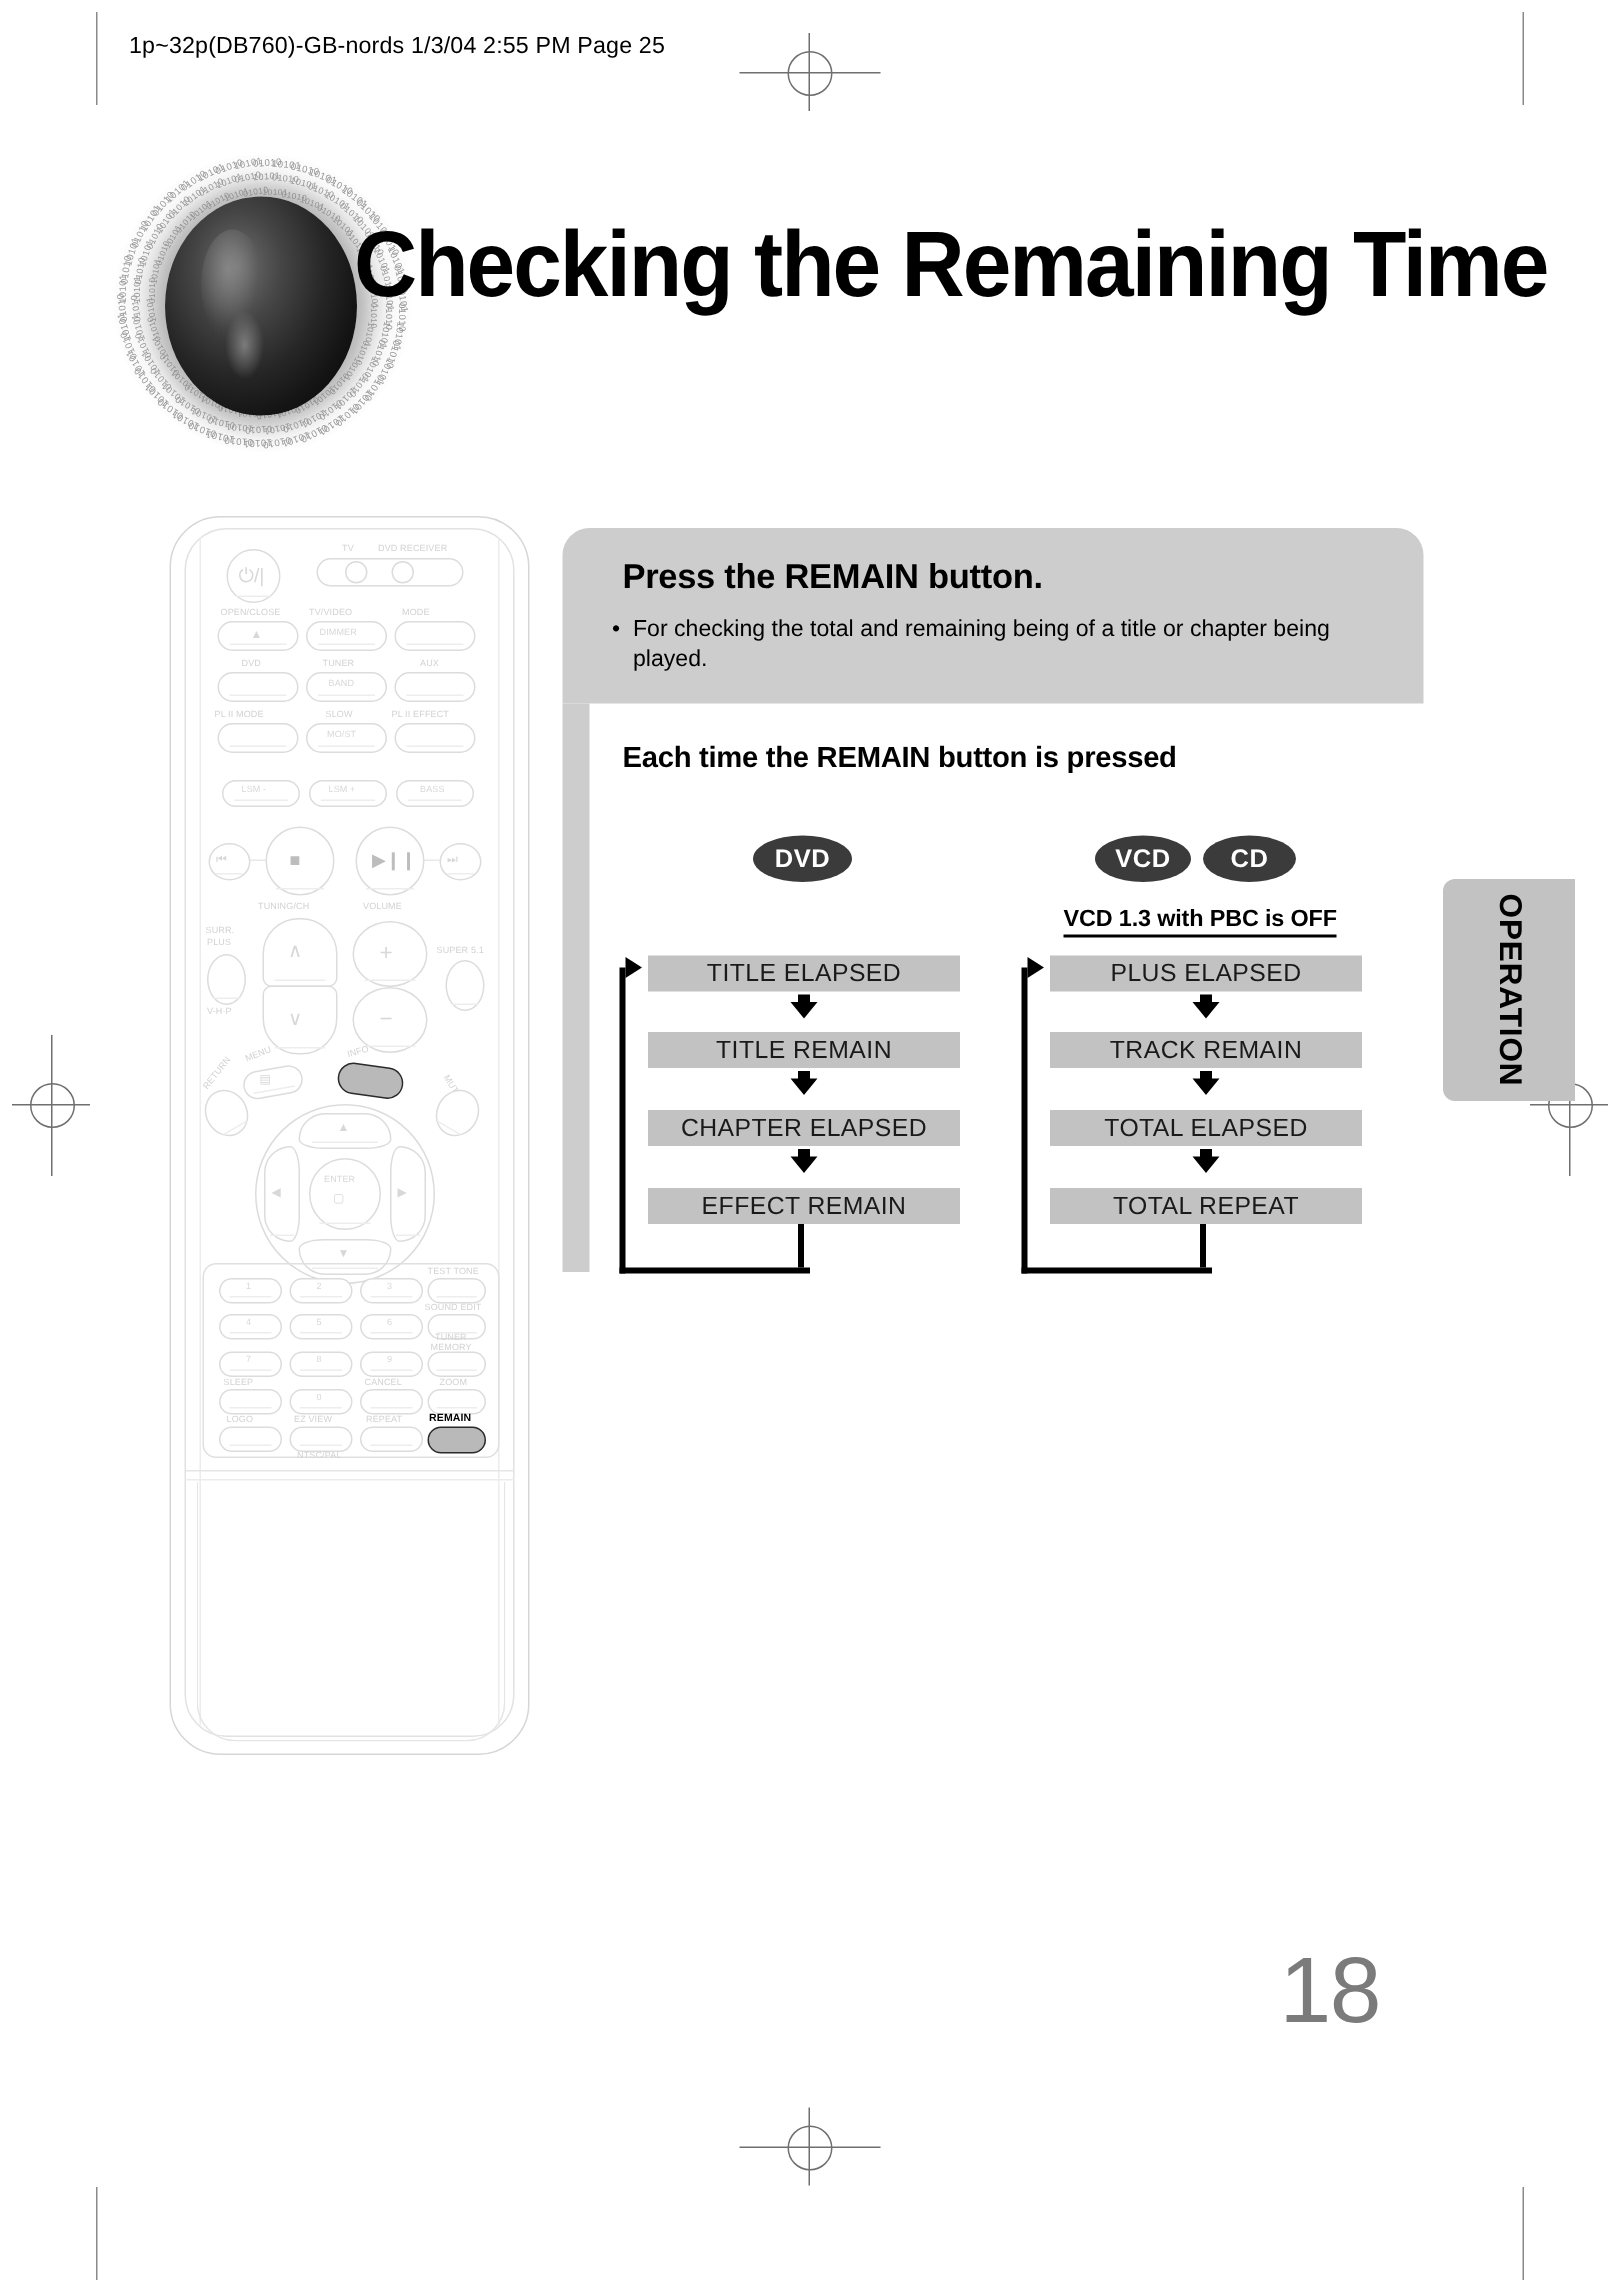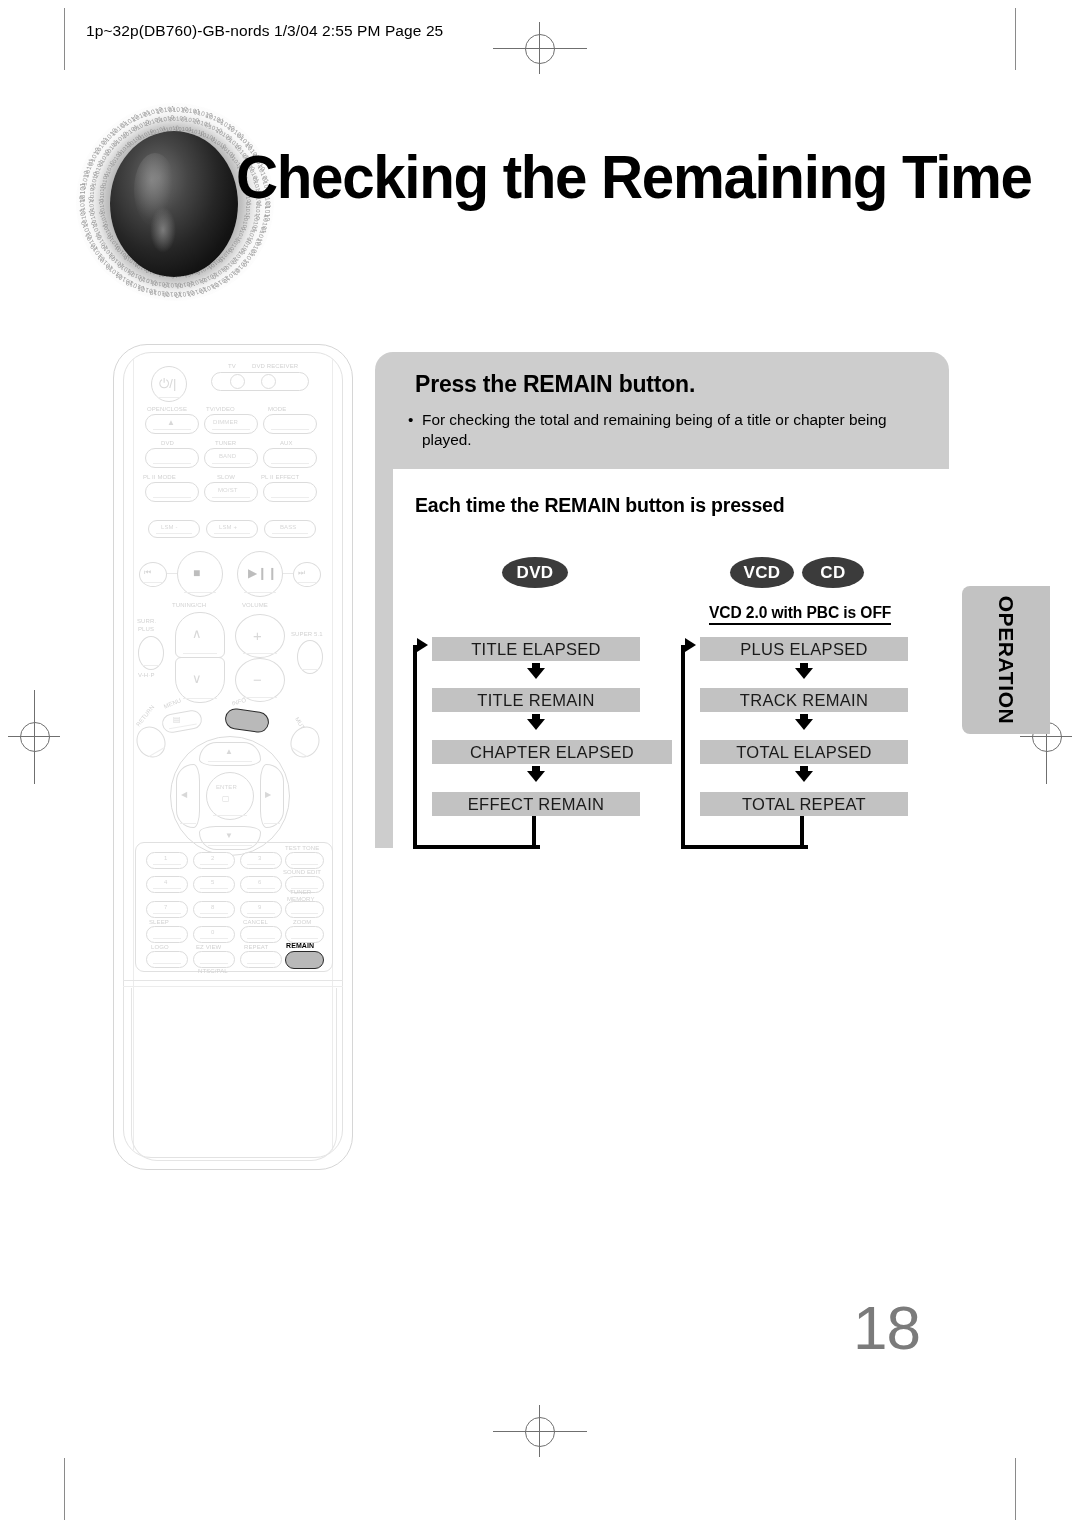--- a/index.html
+++ b/index.html
@@ -307,27 +307,27 @@
 <div class="panel-b">
   <span class="bullet">•</span>
   <span class="btext">For checking the total and remaining being of a title or chapter being played.</span>
 </div>
 
 <div class="subhead">Each time the REMAIN button is pressed</div>
 
 <div class="badge badge-dvd">DVD</div>
 <div class="badge badge-vcd">VCD</div>
 <div class="badge badge-cd">CD</div>
-<div class="pbcnote">VCD 2.0 with PBC is OFF</div>
+<div class="pbcnote">VCD 1.3 with PBC is OFF</div>
 
 <div class="flowbox" style="left:432px;top:637px;width:208px;">TITLE ELAPSED</div>
 <div class="dnarrow" style="left:527px;top:663px;"></div>
 <div class="flowbox" style="left:432px;top:688px;width:208px;">TITLE REMAIN</div>
 <div class="dnarrow" style="left:527px;top:714px;"></div>
-<div class="flowbox" style="left:432px;top:740px;width:240px;">CHAPTER ELAPSED</div>
+<div class="flowbox" style="left:432px;top:740px;width:208px;">CHAPTER ELAPSED</div>
 <div class="dnarrow" style="left:527px;top:766px;"></div>
 <div class="flowbox" style="left:432px;top:792px;width:208px;">EFFECT REMAIN</div>
 <div class="loop" style="left:413px;top:645px;width:123px;height:200px;"></div>
 <div class="looptop" style="left:532px;top:816px;width:4px;height:29px;background:#000;border:none;"></div>
 <div class="arrowhead" style="left:417px;top:638px;"></div>
 
 <div class="flowbox" style="left:700px;top:637px;width:208px;">PLUS ELAPSED</div>
 <div class="dnarrow" style="left:795px;top:663px;"></div>
 <div class="flowbox" style="left:700px;top:688px;width:208px;">TRACK REMAIN</div>
 <div class="dnarrow" style="left:795px;top:714px;"></div>

